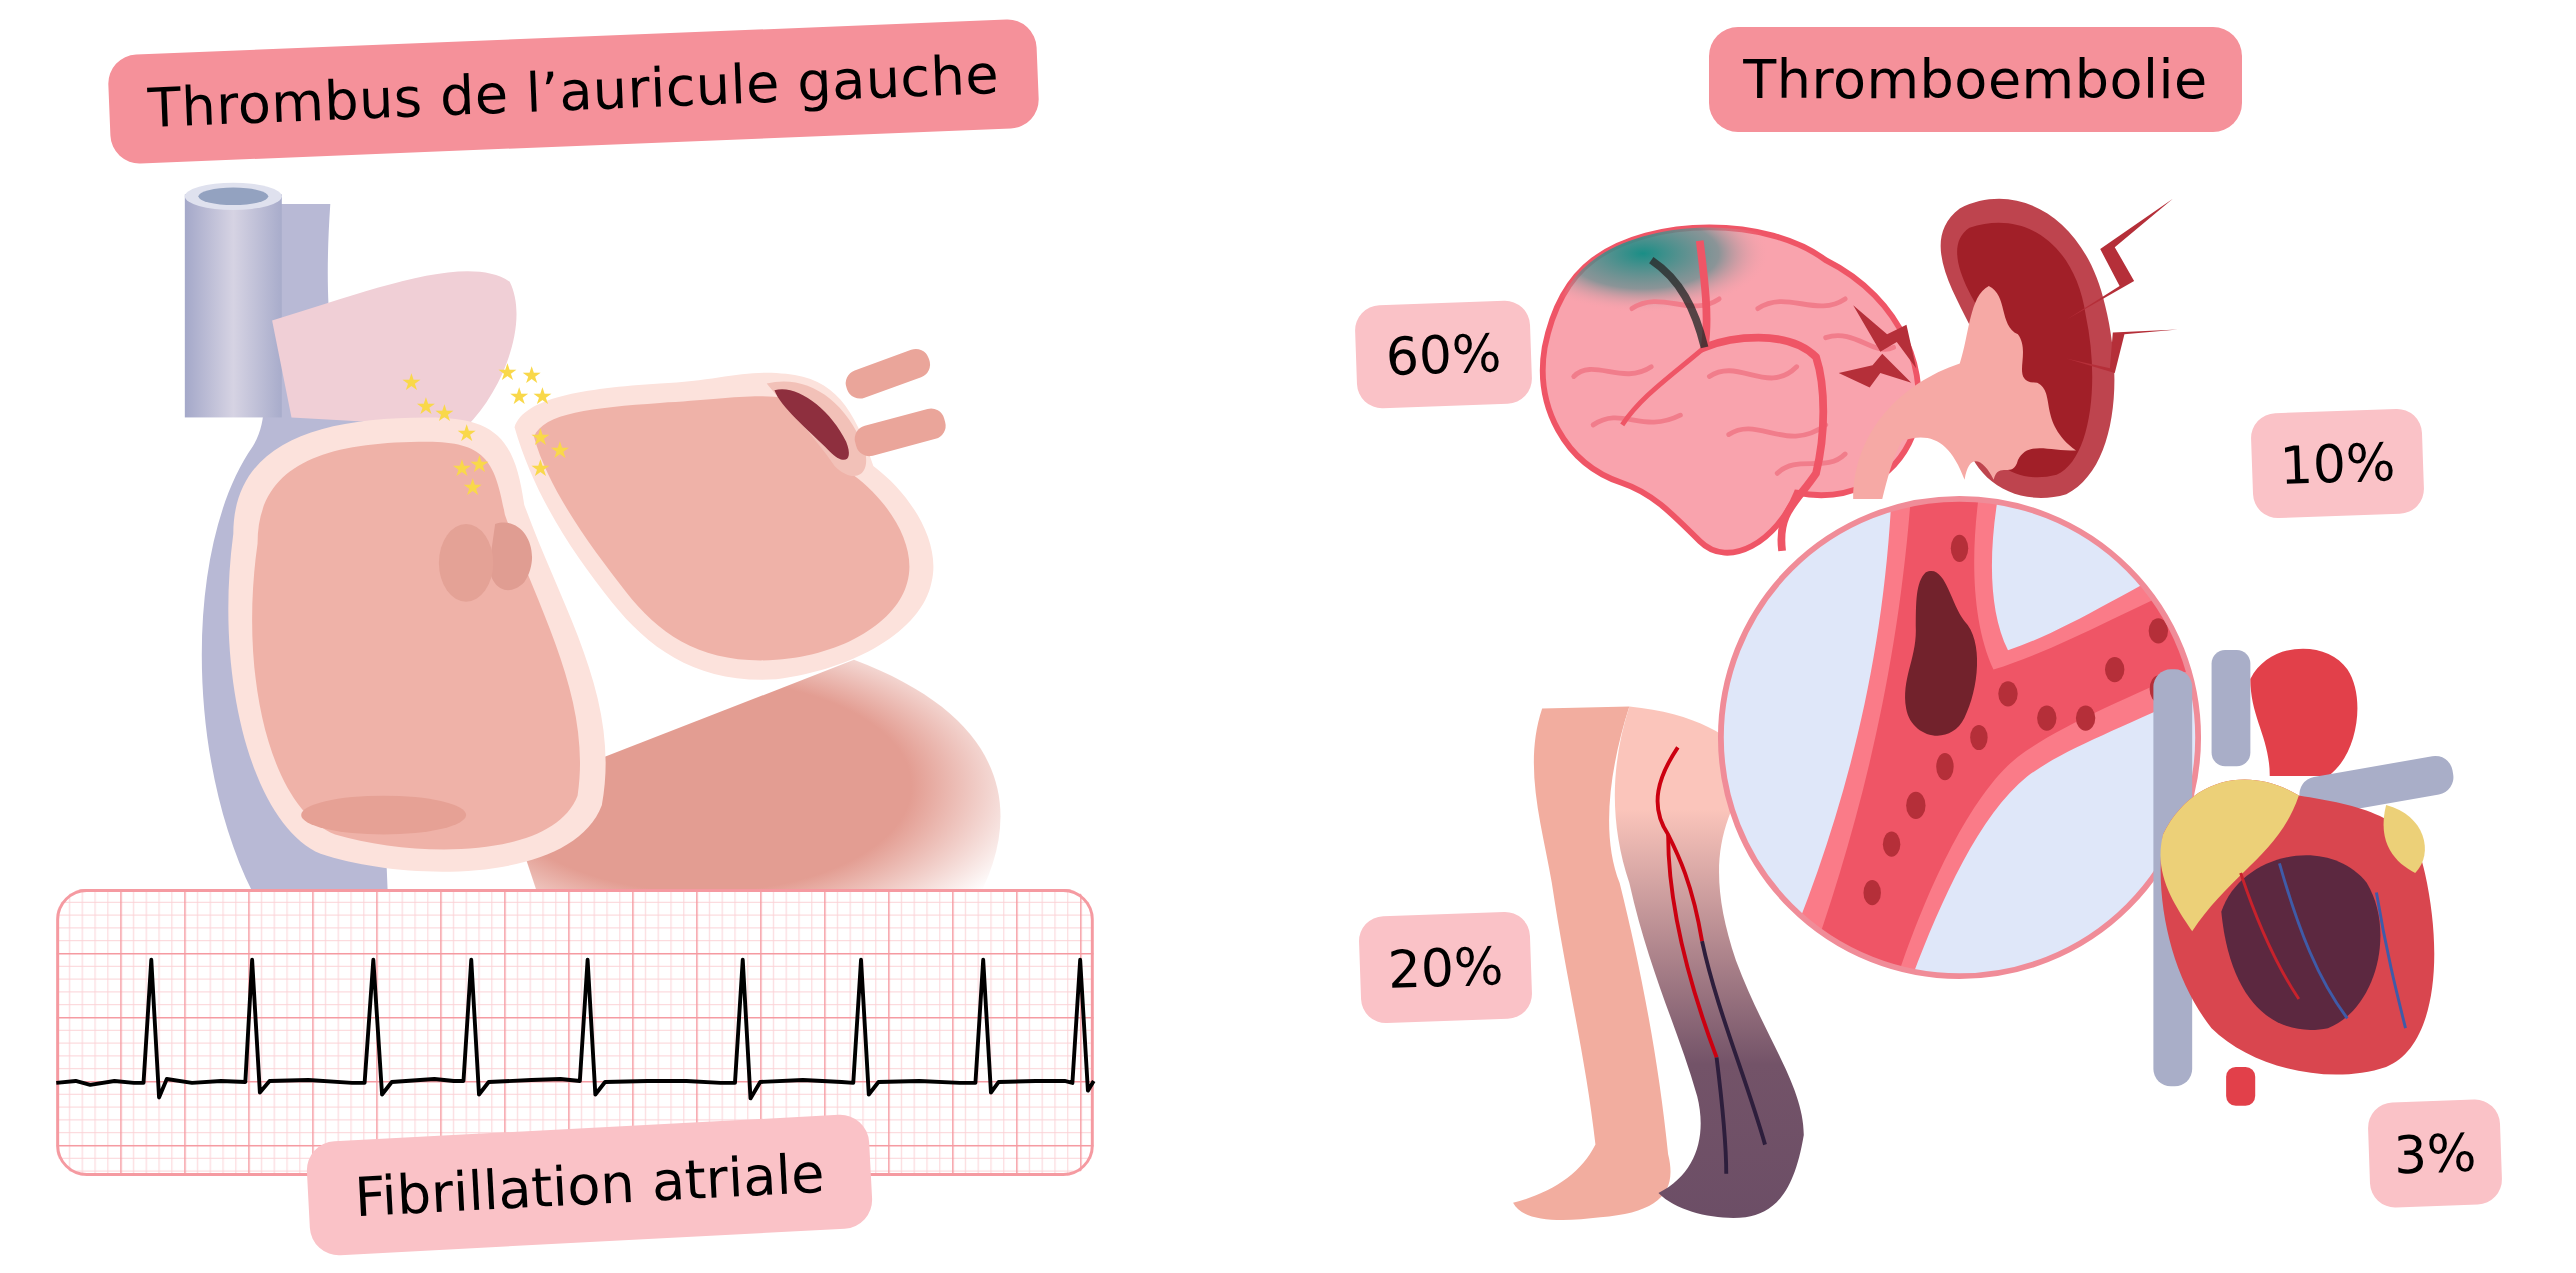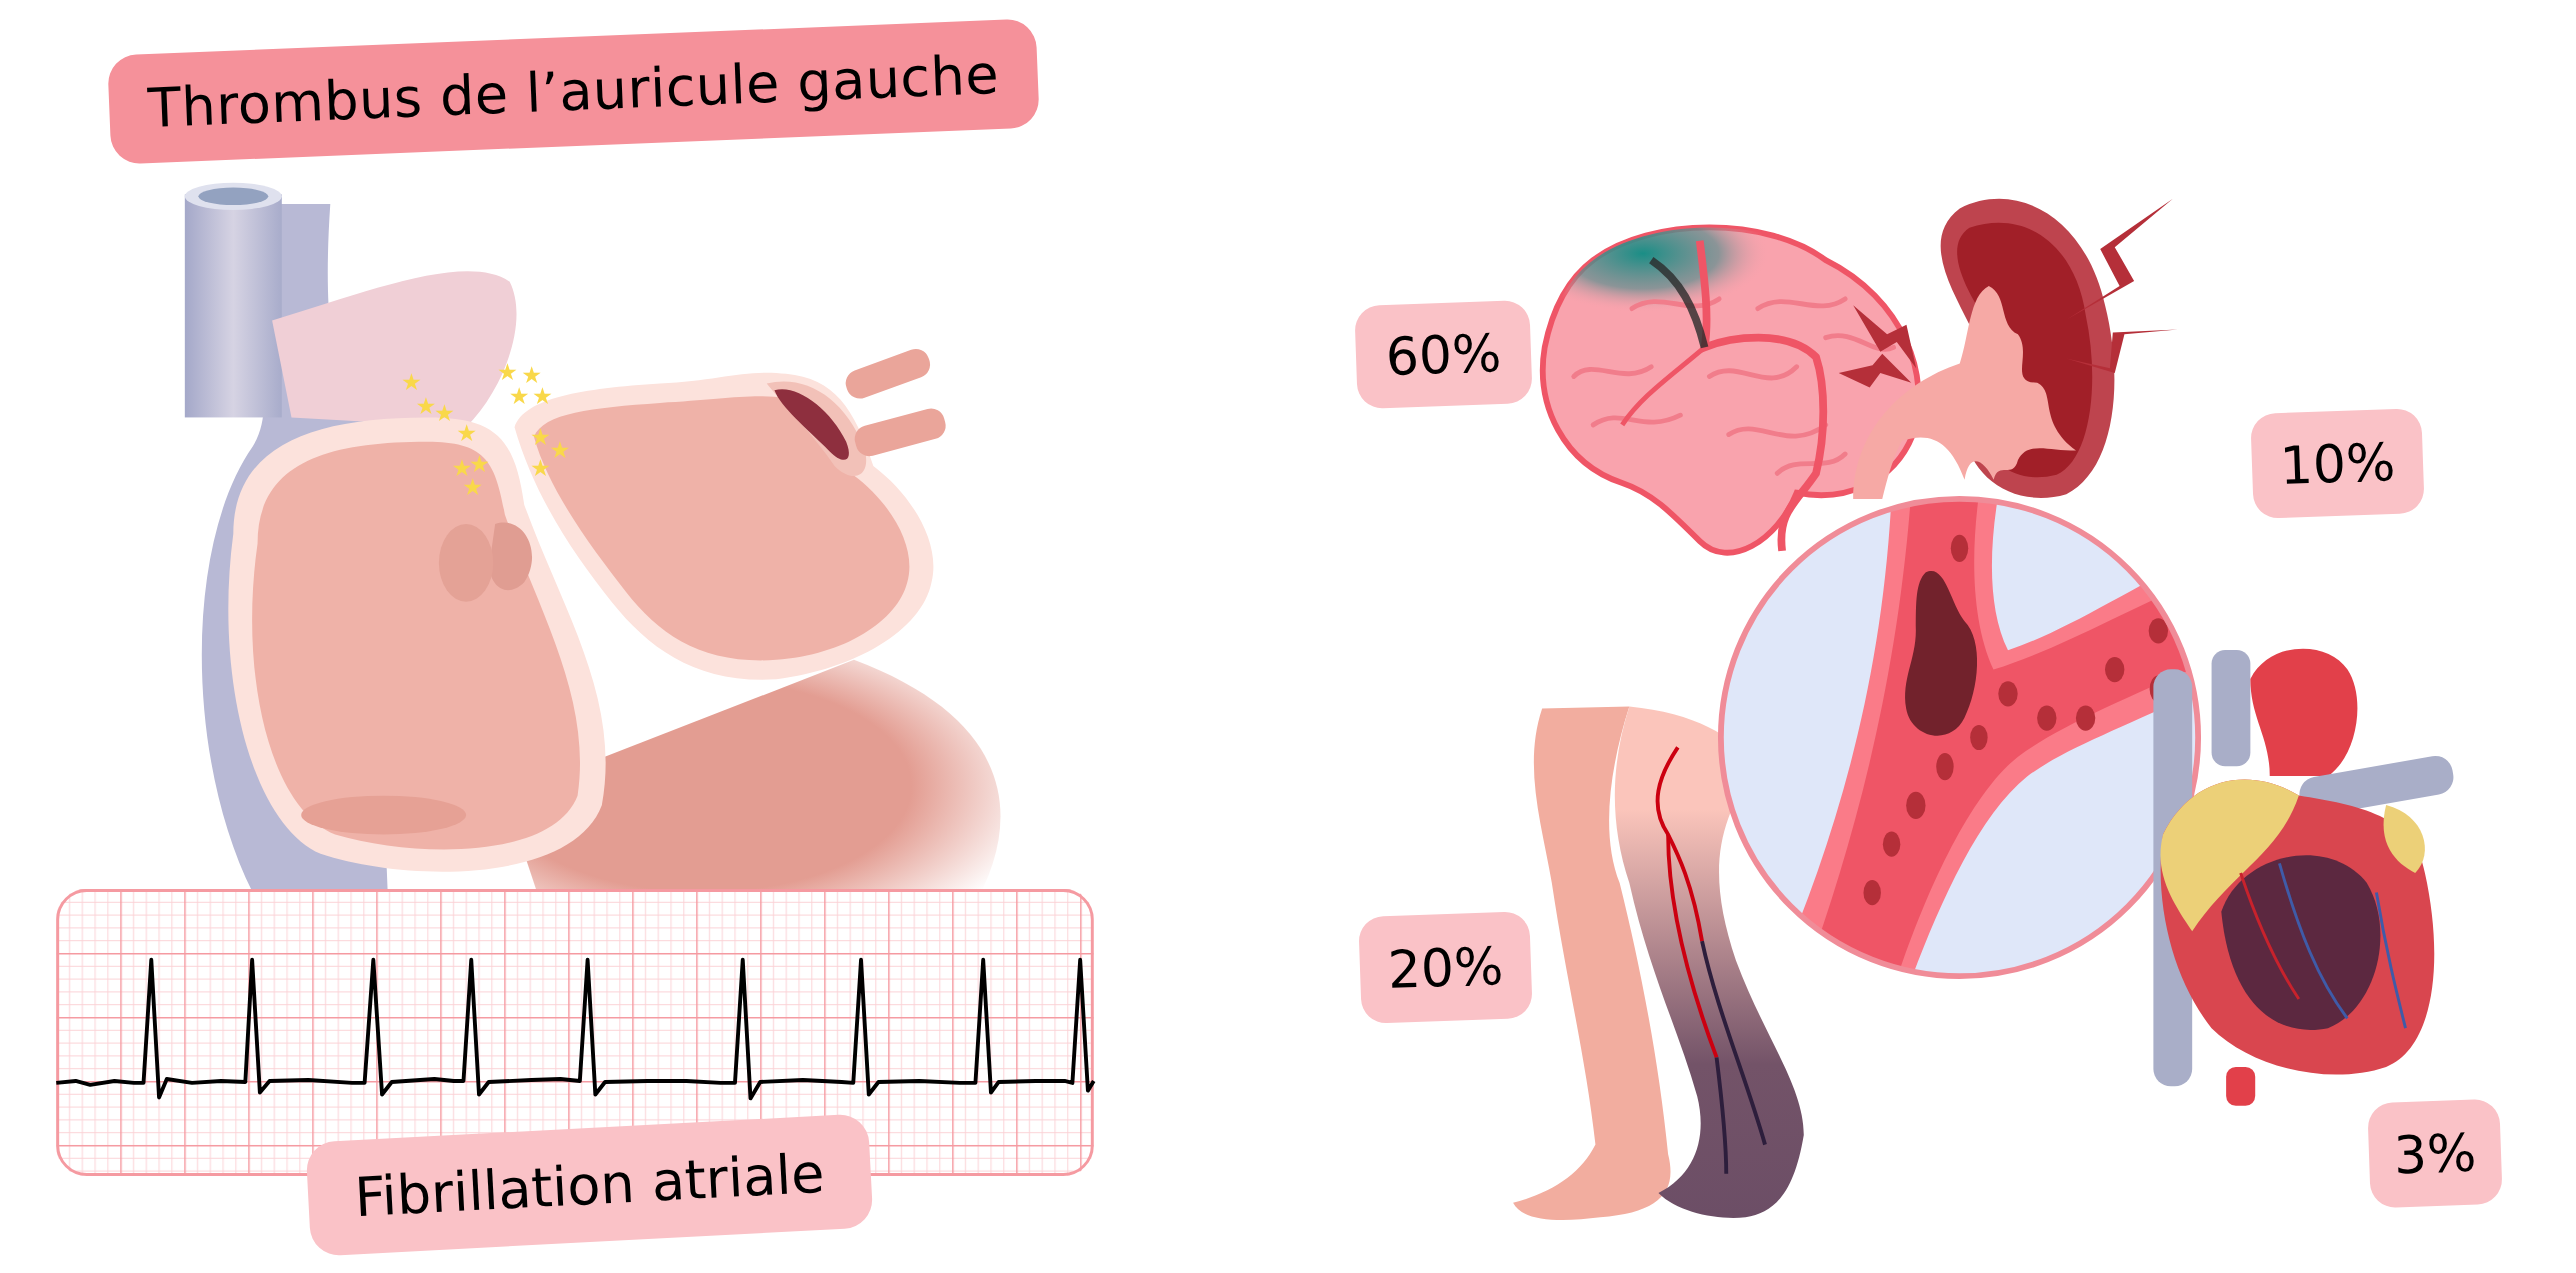--- a/index.html
+++ b/index.html
@@ -99,20 +99,23 @@
     <polyline fill="none" stroke="#000" stroke-width="4" stroke-linejoin="round" points="0,200 20,198 35,202 60,198 80,200 90,200 98,73 106,215 114,196 140,200 170,198 195,199 202,73 210,210 220,198 260,197 305,200 318,200 327,73 336,212 346,199 390,196 410,198 420,198 428,73 436,212 446,199 490,197 520,196 540,198 548,73 556,212 566,199 610,198 650,198 685,200 700,200 708,73 716,216 726,199 770,197 810,199 822,200 830,73 838,212 848,199 890,198 932,200 948,200 956,73 964,210 972,199 1010,198 1040,198 1048,200 1056,73 1064,208 1070,198"></polyline>
   </svg>
 
   <div class="tag tag-light" style="left:308px;top:1128px;width:563px;height:114px;font-size:54px;transform:rotate(-3deg);">
     <span>Fibrillation atriale</span>
   </div>
 </div>
 
 <div class="panel" id="right-panel">
 
+  <div class="tag tag-title" style="left:448px;top:27px;width:533px;height:105px;">
+    <span>Thromboembolie</span>
+  </div>
 
   <svg width="407" height="369" style="left:274px;top:221px;" viewBox="0 0 420 380">
     <defs>
       <radialGradient id="ischemia" cx="0.35" cy="0.2" r="0.45">
         <stop offset="0" stop-color="#1a8e86"></stop>
           <stop offset="0.6" stop-color="#5c8e8e" stop-opacity="0.7"></stop>
           <stop offset="1" stop-color="#f9a3ad" stop-opacity="0"></stop>
       </radialGradient>
     </defs>
     <path d="M60 40 C120 -5 240 -5 300 40 C380 80 410 160 390 220 C370 270 320 290 270 280 C250 330 200 360 170 330 C140 300 120 280 90 270 C30 250 0 190 10 130 C20 80 40 55 60 40 Z" fill="#f9a3ad" stroke="#ef5566" stroke-width="6"></path>

